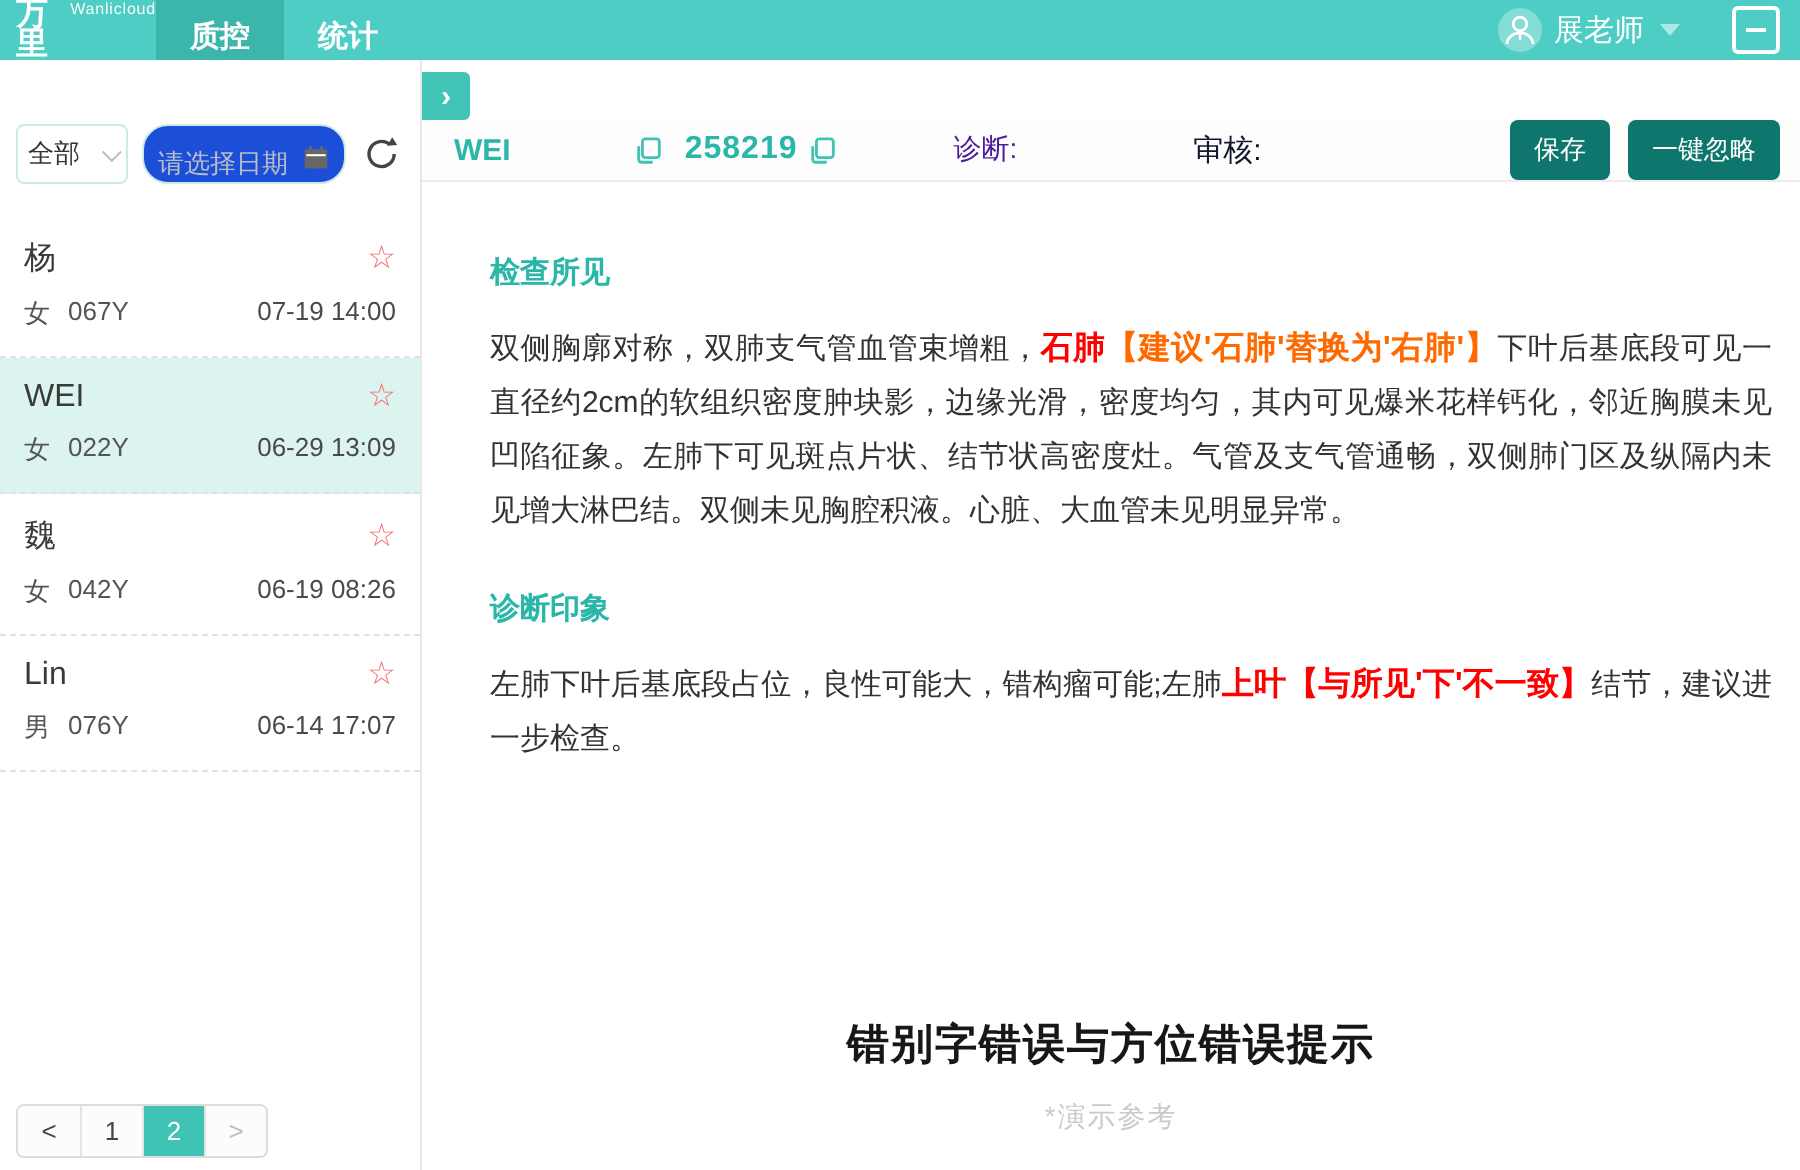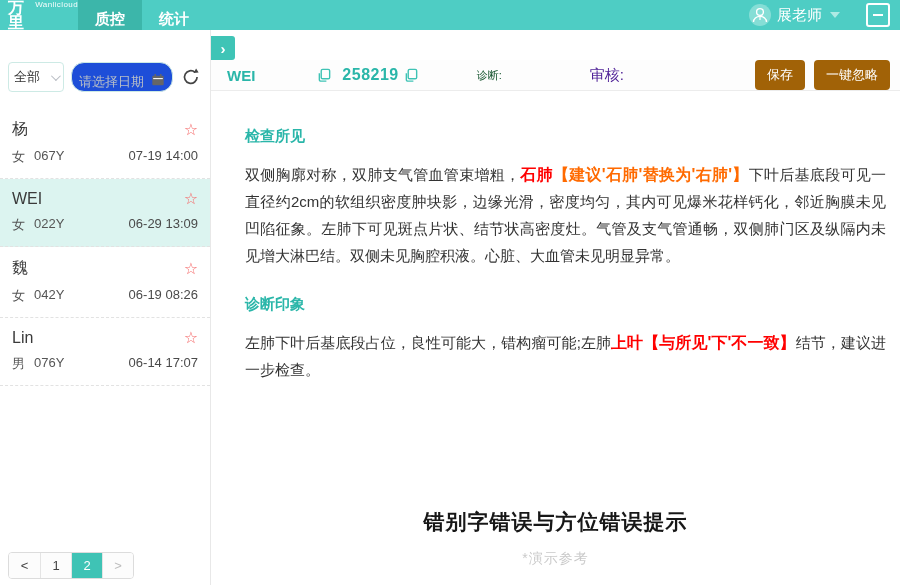--- a/index.html
+++ b/index.html
@@ -54,23 +54,23 @@
   .page-btn:first-child { border-left:none; }
   .page-btn.active { background:#3fc3b5; color:#fff; }
   .page-btn.disabled { color:#bdbdbd; cursor:default; }
 
   
   .expand-btn { position:absolute; top:6px; left:0; width:24px; height:24px; background:#3fc4b6; color:#fff; border-radius:0 3px 3px 0; display:flex; align-items:center; justify-content:center; font-size:15px; font-weight:bold; cursor:pointer; z-index:2; }
   .report-header { margin-top:30px; height:31px; display:flex; align-items:center; padding:0 10px 0 16px; border-bottom:1px solid #ececec; background:#fdfdfd; }
   .rh-name { font-size:15px; font-weight:bold; color:#2ab6a9; margin-right:62px; }
   .copy-icon { cursor:pointer; display:flex; margin-right:10px; }
   .rh-id { font-size:16px; font-weight:bold; color:#2ab6a9; margin-right:5px; letter-spacing:.5px; }
-  .rh-label-diag { font-size:11px; color:#14532d; margin-left:48px; }
-  .rh-label-review { font-size:15px; color:#4c1d95; margin-left:88px; }
-  .rh-btn { border:none; border-radius:4px; background:#a16207; color:#fff; font-size:13px; padding:6px 12px; cursor:pointer; font-family:inherit; }
+  .rh-label-diag { font-size:14px; color:#4c1d95; margin-left:48px; }
+  .rh-label-review { font-size:15px; color:#0f172a; margin-left:88px; }
+  .rh-btn { border:none; border-radius:4px; background:#0f766e; color:#fff; font-size:13px; padding:6px 12px; cursor:pointer; font-family:inherit; }
   .rh-btn.save { margin-left:auto; margin-right:9px; }
 
   
   .report-body { padding:36px 14px 0 34px; }
   .section-heading { color:#2ab6a9; font-size:15px; font-weight:bold; margin-bottom:15px; }
   .report-text { font-size:15px; line-height:27px; color:#333; text-align:justify; }
   .err-red { color:#ff0000; font-weight:bold; font-size:16px; }
   .err-orange { color:#ff6a00; font-weight:bold; font-size:16px; }
   .impression-heading { margin-top:26px; }
 

